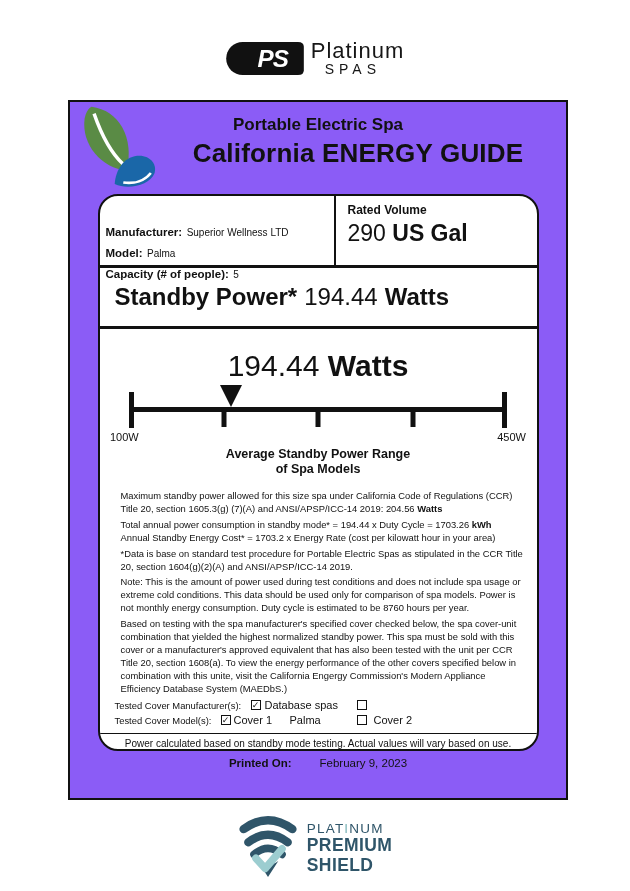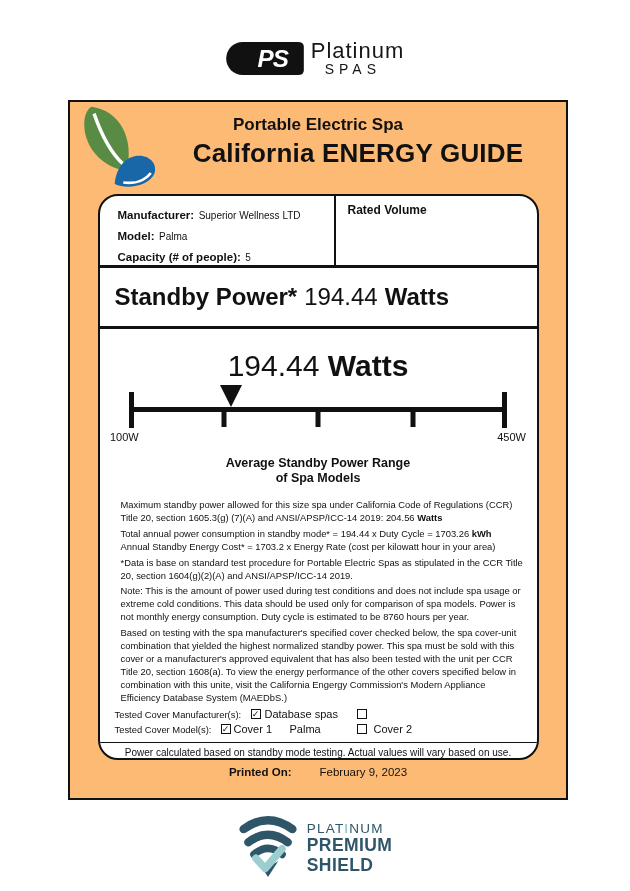--- a/index.html
+++ b/index.html
@@ -7,53 +7,53 @@
   body { width:630px; height:891px; font-family:"Liberation Sans", sans-serif; color:#111; position:relative; }
 
   
   .top-logo { position:absolute; top:40px; left:0; right:0; display:flex; justify-content:center; align-items:center; gap:7px; }
   .ps-mark svg { display:block; }
   .wordmark { color:#161616; }
   .wordmark .wm-name { font-size:22px; letter-spacing:1px; line-height:22px; }
   .wordmark .wm-sub { font-size:14px; letter-spacing:5px; margin:0 0 0 14px; line-height:14px; }
 
   
-  .label-box { position:absolute; left:68px; top:100px; width:500px; height:700px; border:2.5px solid #111; background:#fdba74; }
+  .label-box { position:absolute; left:68px; top:100px; width:500px; height:700px; border:2.5px solid #111; background:#8b5cf6; }
 
   .label-header { position:relative; height:92px; }
   .leafdrop { position:absolute; left:5px; top:3px; }
   .hline1 { text-align:center; font-weight:bold; font-size:17px; padding-top:13px; }
   .hline2 { text-align:center; font-weight:bold; font-size:26px; padding-left:80px; margin-top:3px; letter-spacing:0.2px; }
 
   
   .inner-box { width:441px; margin:0 auto; border:2px solid #111; border-radius:20px; overflow:hidden; background:#fff; }
 
   .row1 { display:flex; border-bottom:3px solid #111; height:72px; }
-  .mfr-cell { width:234px; padding:8px 0 0 18px; }
+  .mfr-cell { width:234px; padding:8px 0 0 6px;margin-top:17px; }
   .info-line { line-height:19px; white-space:nowrap; }
   .info-label { font-weight:bold; font-size:11.5px; }
   .info-value { font-size:10px; }
   .vol-cell { flex:1; border-left:2px solid #111; padding:7px 0 16px 12px; }
   .vol-label { font-weight:bold; font-size:12px; }
   .vol-value { font-size:23px; margin-top:3px; white-space:nowrap; }
   .b { font-weight:bold; }
 
   .row2 { border-bottom:3px solid #111; height:61px; display:flex; align-items:center; padding-left:15px; font-size:24px; white-space:nowrap; gap:7px; }
 
   
   .gauge { padding-top:20px; }
   .gauge-value { text-align:center; font-size:30px; white-space:nowrap; }
   .scale { position:relative; width:378px; height:37px; margin:9px auto 0; }
   .scale-line { position:absolute; top:15px; left:0; right:0; height:5px; background:#111; }
   .tick-end { position:absolute; top:0; width:5px; height:36px; background:#111; }
   .tick-end.left { left:0; }
   .tick-end.right { right:0; }
   .tick-q { position:absolute; top:17px; width:5px; height:18px; background:#111; transform:translateX(-50%); }
   .marker { position:absolute; top:-7px; width:0; height:0; border-left:11px solid transparent; border-right:11px solid transparent; border-top:22px solid #111; transform:translateX(-50%); left:27%; }
-  .scale-labels { width:416px; margin:2px auto 13px; display:flex; justify-content:space-between; font-size:11px; }
+  .scale-labels { width:416px; margin:2px auto 4px; display:flex; justify-content:space-between; font-size:11px; }
   .gauge-caption { text-align:center; font-weight:bold; font-size:12.5px; line-height:15px; margin-top:3px; }
 
   
   .fineprint { margin:13px 13px 0 21px; width:405px; font-size:9.4px; line-height:12.9px; }
   .fineprint p { margin-bottom:3px; }
 
   
   .covers { margin:3px 0 0 15px; }
   .cov-row { position:relative; height:15px; font-size:9.4px; }
   .cov-row .pos { position:absolute; top:1px; white-space:nowrap; }
@@ -114,20 +114,21 @@
   <div class="inner-box">
 
     <div class="row1">
       <div class="mfr-cell">
         <div class="info-line"><span class="info-label">Manufacturer:</span> <span class="info-value">Superior Wellness LTD</span></div>
         <div class="info-line"><span class="info-label">Model:</span> <span class="info-value">Palma</span></div>
         <div class="info-line"><span class="info-label">Capacity (# of people):</span> <span class="info-value">5</span></div>
       </div>
       <div class="vol-cell">
         <div class="vol-label">Rated Volume</div>
+        <div class="vol-value"><span>290</span> <span class="b">US Gal</span></div>
       </div>
     </div>
 
     <div class="row2">
       <span class="b">Standby Power*</span>
       <span>194.44</span>
       <span class="b">Watts</span>
     </div>
 
     <div class="gauge">

